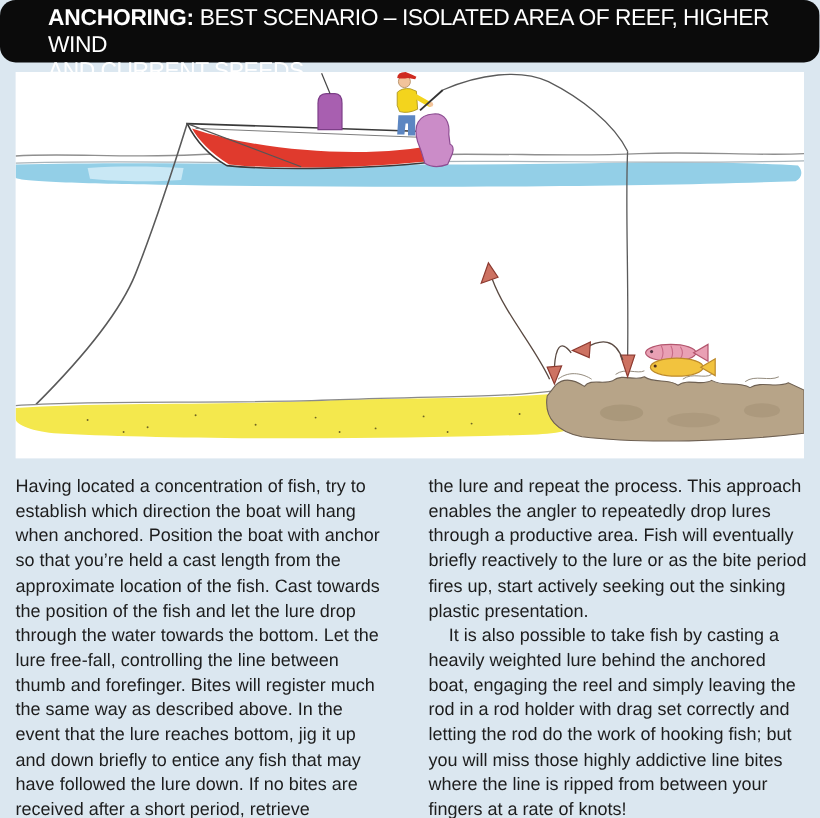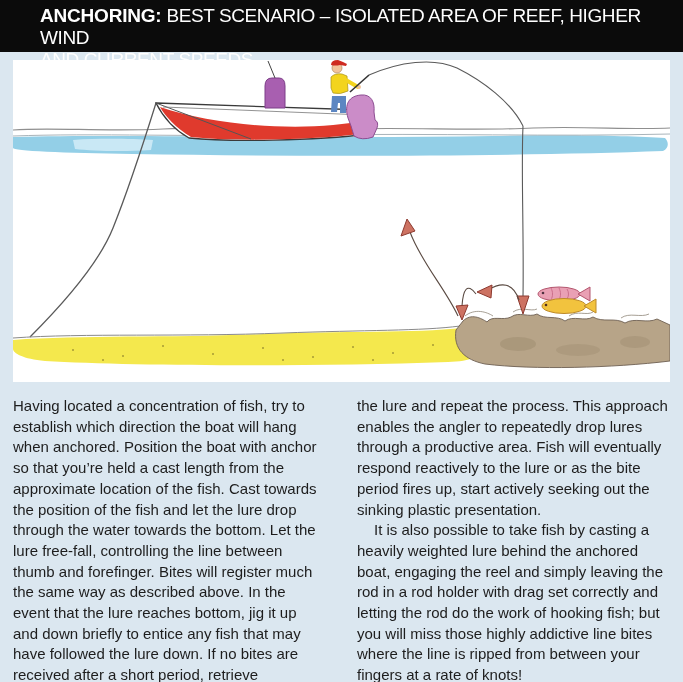--- a/index.html
+++ b/index.html
@@ -5,21 +5,21 @@
   html,body{margin:0;padding:0;}
   body{
     width:683px;height:682px;position:relative;overflow:hidden;
     background:#dbe7f0;
     font-family:"Liberation Sans", sans-serif;
   }
   .title-bar{
     position:absolute;left:0;top:0;width:683px;height:52px;
     background:#0b0b0b;color:#ffffff;
     padding:5px 12px 0 40px;box-sizing:border-box;
-    font-size:19px;line-height:22px;letter-spacing:-0.4px;
+    font-size:19px;line-height:22px;letter-spacing:-0.4px;border-radius:13px;
   }
   .title-bar .t-bold{font-weight:bold;letter-spacing:-0.2px;}
   .title-bar .t-rest{font-weight:normal;}
   .illus-box{
     position:absolute;left:13px;top:60px;width:657px;height:322px;
     background:#ffffff;
   }
   .illus-box svg{display:block;}
   .text-cols{
     position:absolute;left:0;top:396px;width:683px;
@@ -123,16 +123,16 @@
       <circle cx="533" cy="245" r="1.3" fill="#503020"></circle>
     </g>
   </svg>
 </div>
 
 <div class="text-cols">
   <div class="col col-left">
     <p>Having located a concentration of fish, try to establish which direction the boat will hang when anchored. Position the boat with anchor so that you’re held a cast length from the approximate location of the fish. Cast towards the position of the fish and let the lure drop through the water towards the bottom. Let the lure free-fall, controlling the line between thumb and forefinger. Bites will register much the same way as described above. In the event that the lure reaches bottom, jig it up and down briefly to entice any fish that may have followed the lure down. If no bites are received after a short period, retrieve</p>
   </div>
   <div class="col col-right">
-    <p>the lure and repeat the process. This approach enables the angler to repeatedly drop lures through a productive area. Fish will eventually respond reactively to the lure or as the bite period fires up, start actively seeking out the sinking plastic presentation.</p>
+    <p>the lure and repeat the process. This approach enables the angler to repeatedly drop lures through a productive area. Fish will eventually briefly reactively to the lure or as the bite period fires up, start actively seeking out the sinking plastic presentation.</p>
     <p class="indent">It is also possible to take fish by casting a heavily weighted lure behind the anchored boat, engaging the reel and simply leaving the rod in a rod holder with drag set correctly and letting the rod do the work of hooking fish; but you will miss those highly addictive line bites where the line is ripped from between your fingers at a rate of knots!</p>
   </div>
 </div>
 
 </body></html>

